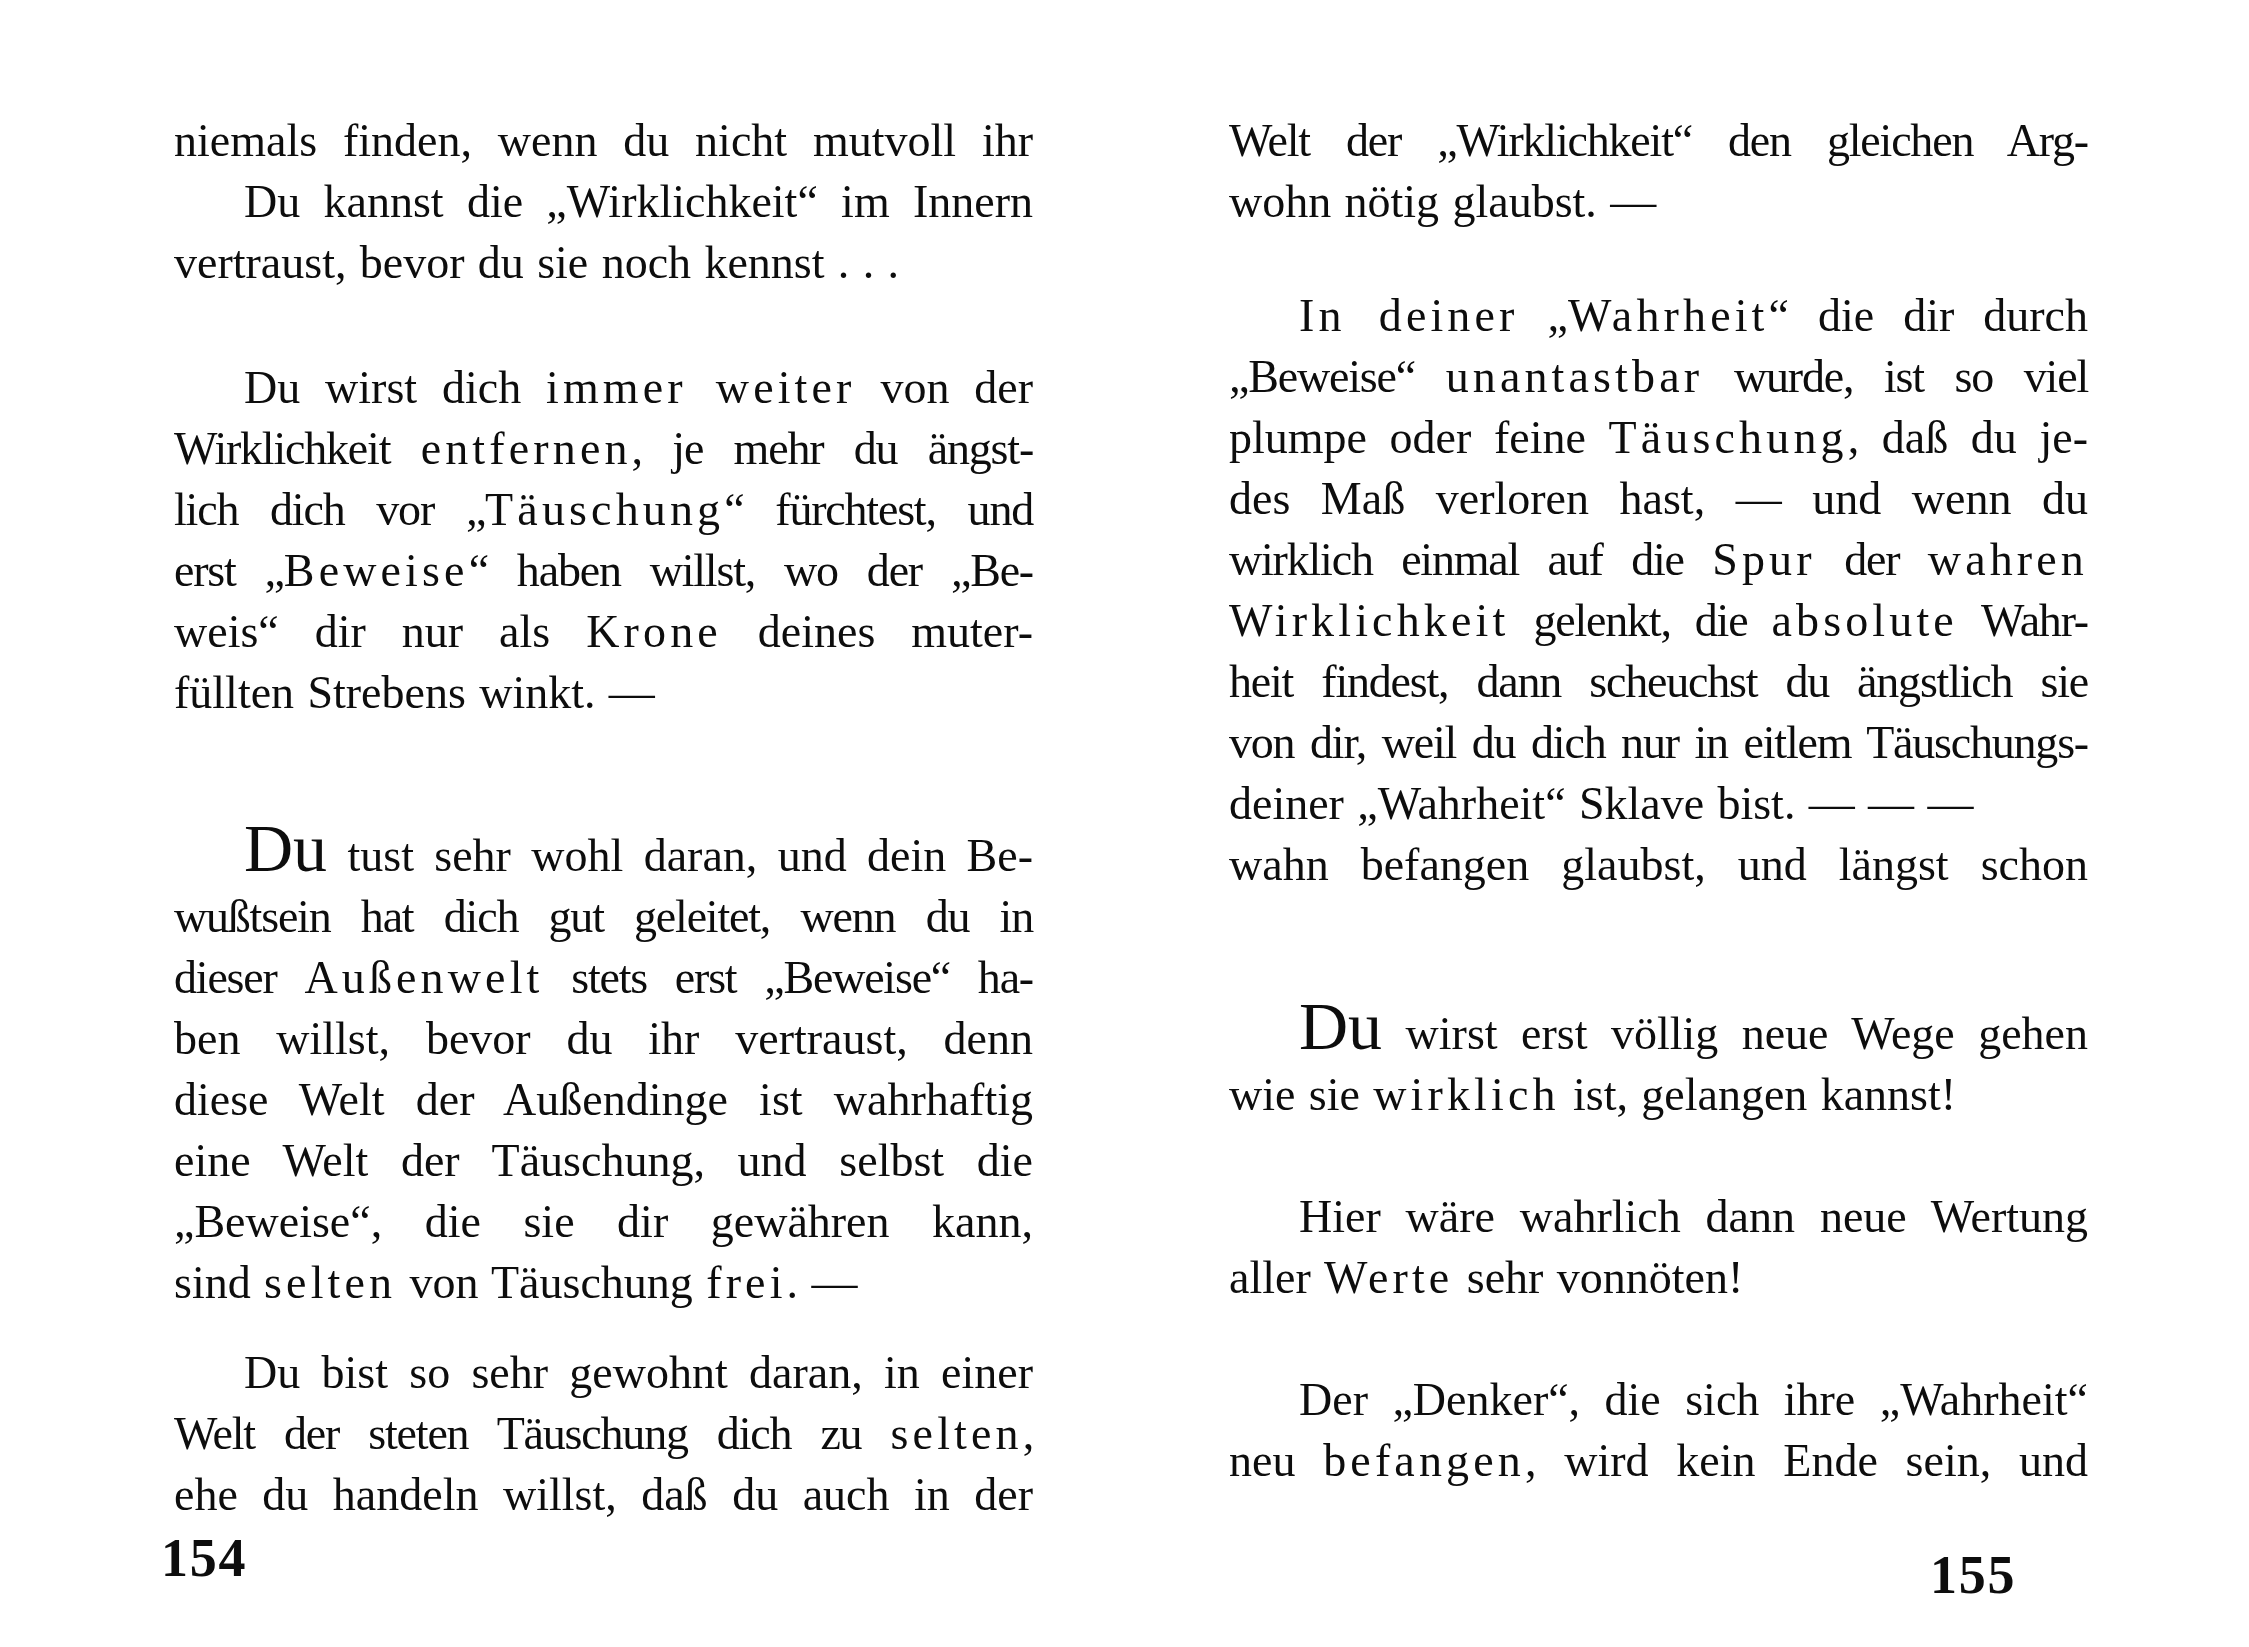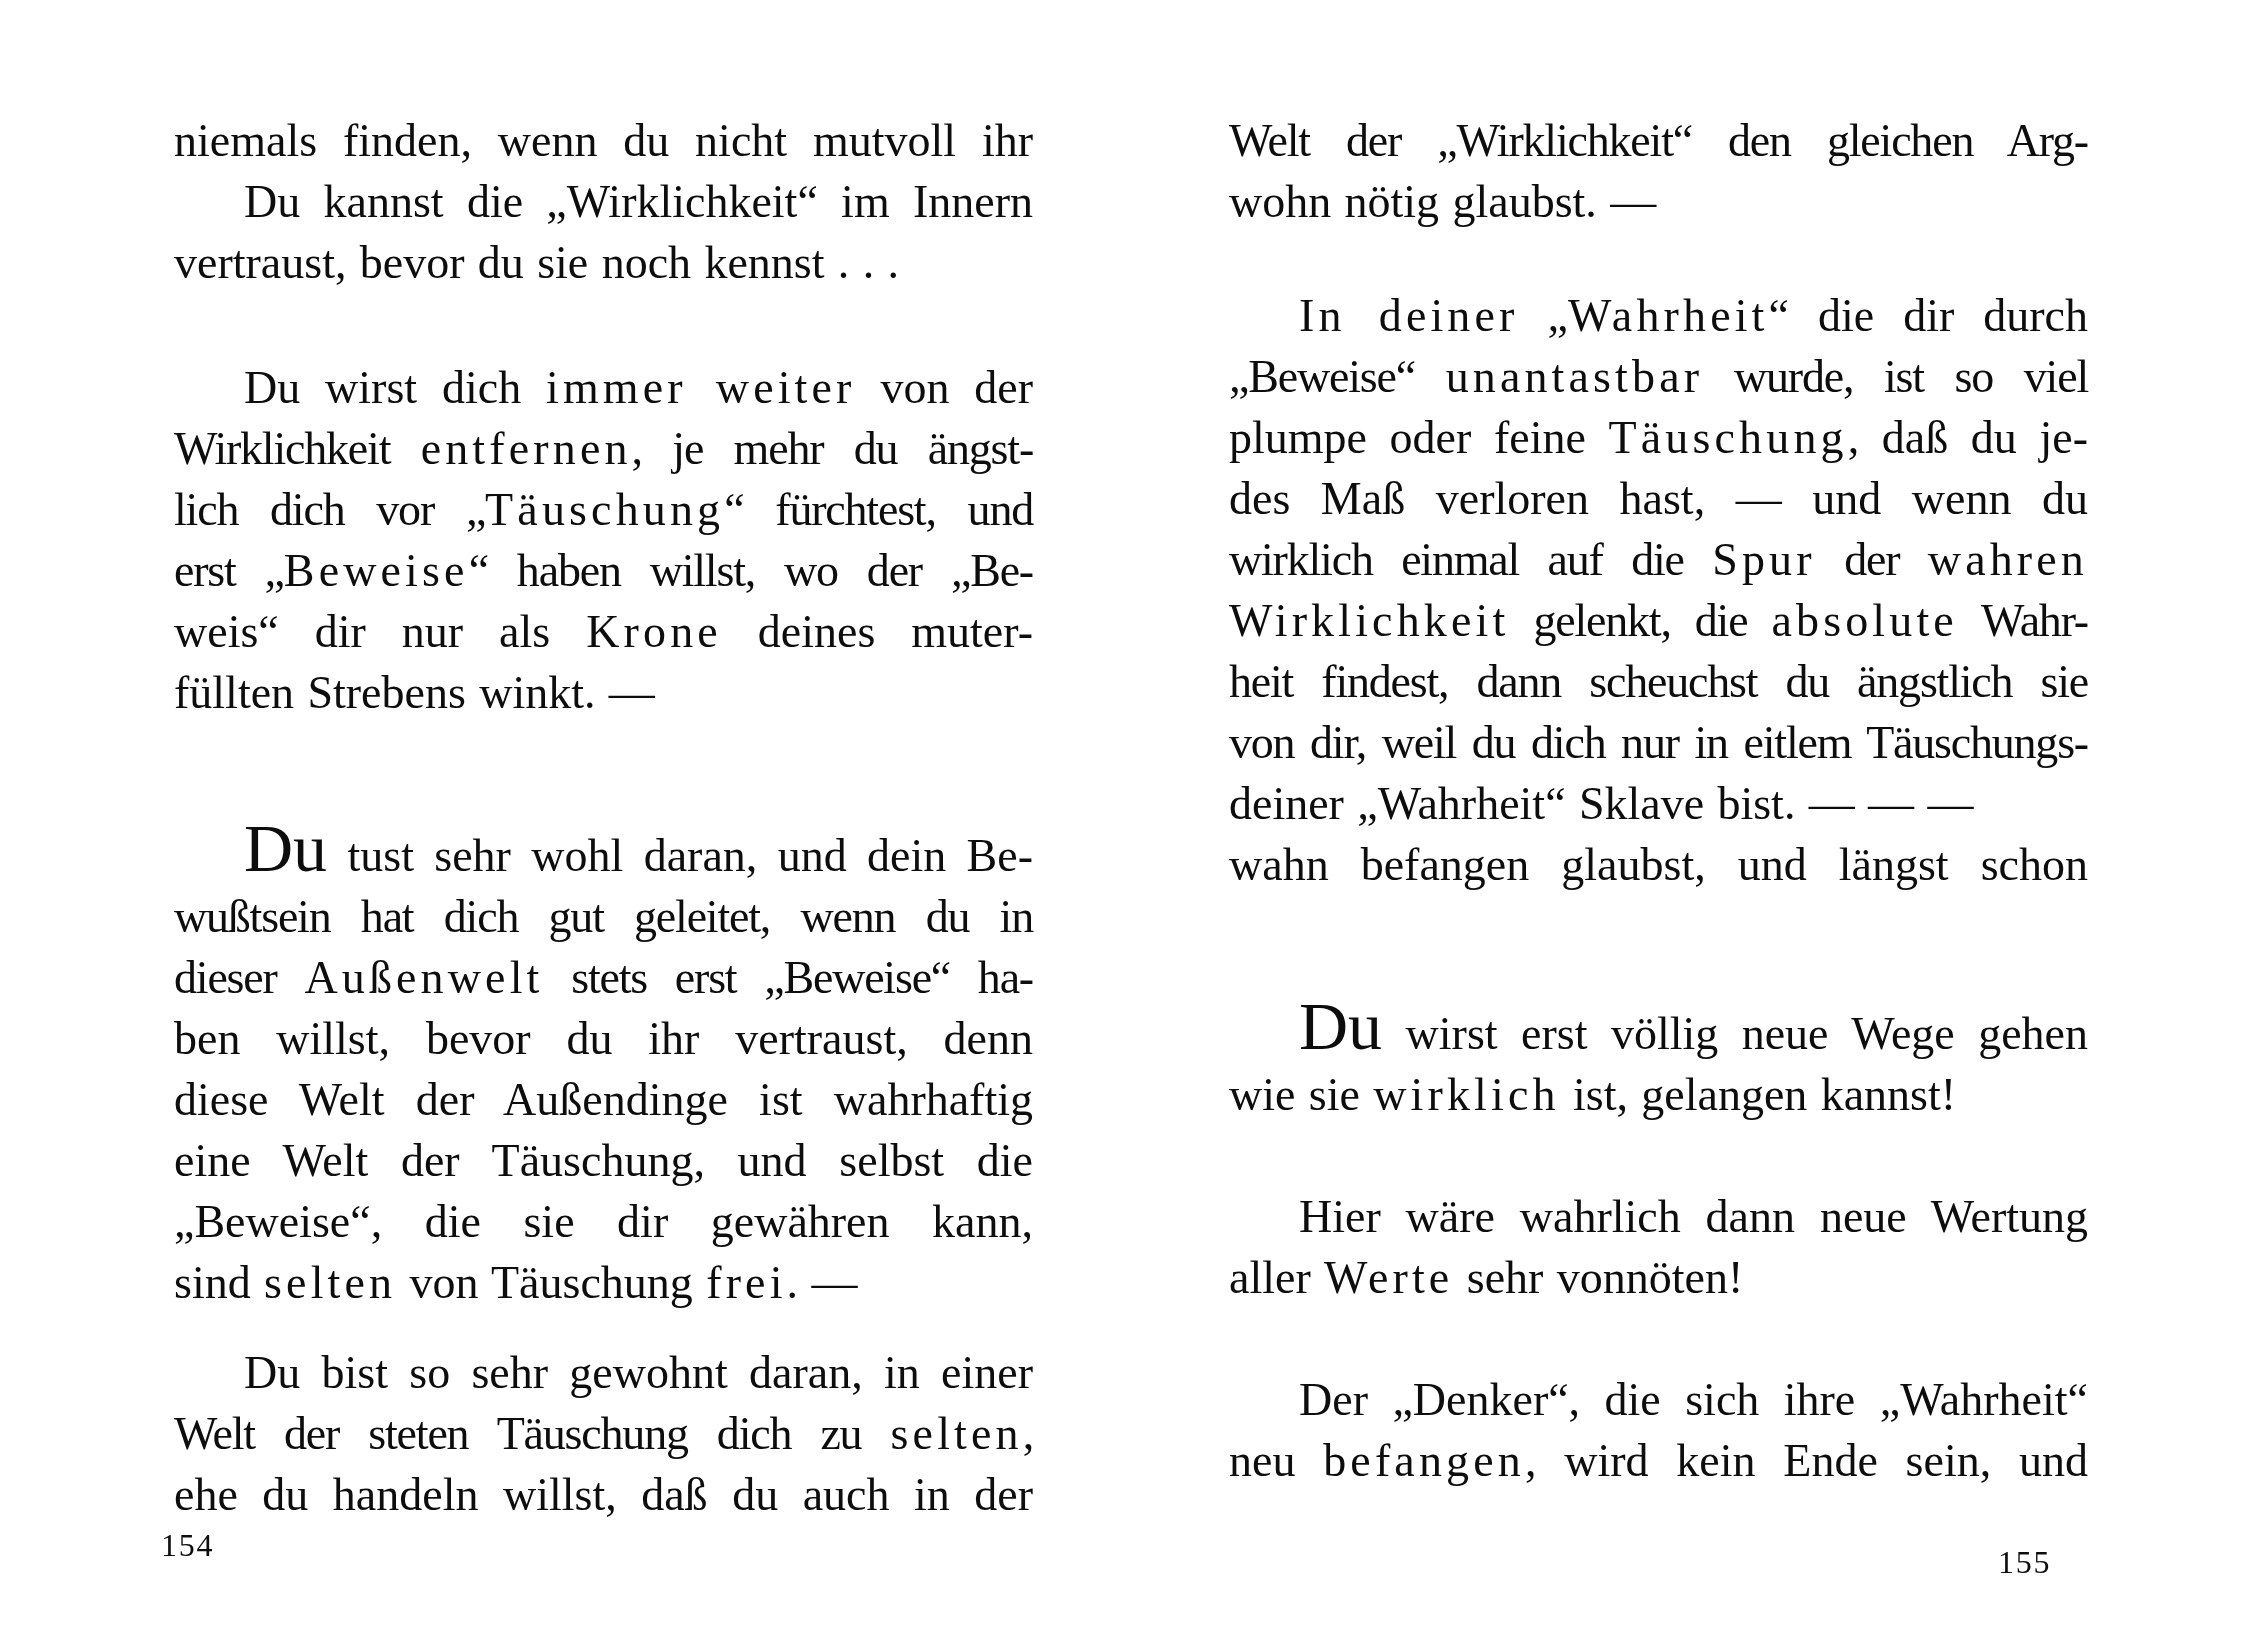--- a/index.html
+++ b/index.html
@@ -43,26 +43,26 @@
   .line.tight { word-spacing: -0.16em; letter-spacing: -1.2px; }
 
   
   .sp { letter-spacing: 0.09em; }
 
   
   .initial { font-size: 68px; line-height: 0; }
 
   .pagenum {
     position: absolute;
-    font-weight: normal;
-    font-size: 32px;
+    font-weight: bold;
+    font-size: 54px;
     letter-spacing: 1.7px;
   }
   #pagenum-left  { left: 161px;  top: 1527px; }
-  #pagenum-right { left: 1998px; top: 1544px; }
+  #pagenum-right { left: 1930px; top: 1544px; }
 </style>
 </head>
 <body>
 
 <div id="left-page" class="page">
     <div class="para">
       <div class="line">niemals finden, wenn du nicht mutvoll ihr</div>
       <div class="line ind">Du kannst die „Wirklichkeit“ im Innern</div>
       <div class="line last">vertraust, bevor du sie noch kennst . . .</div>
     </div>

